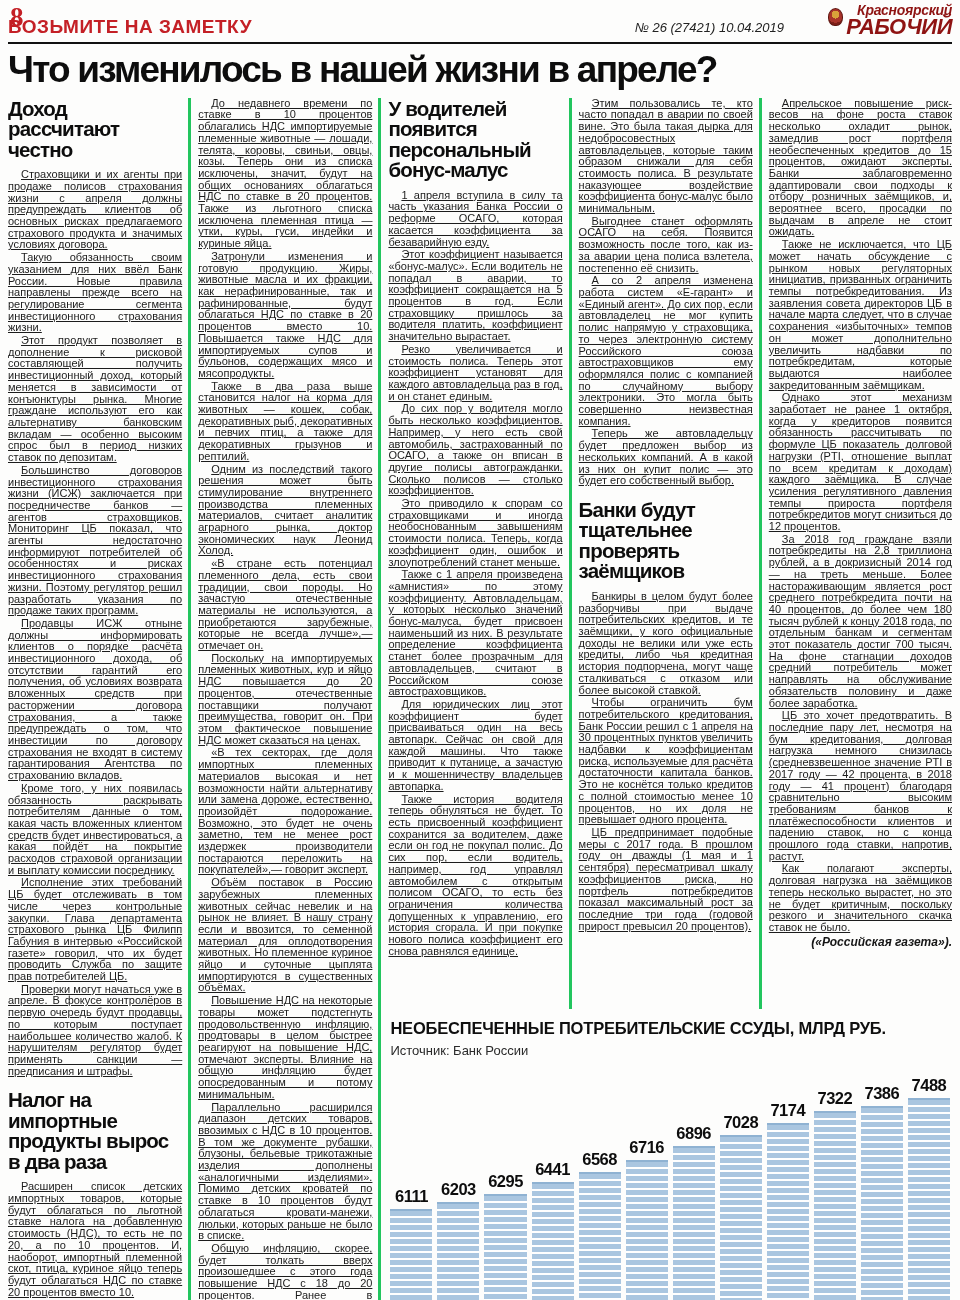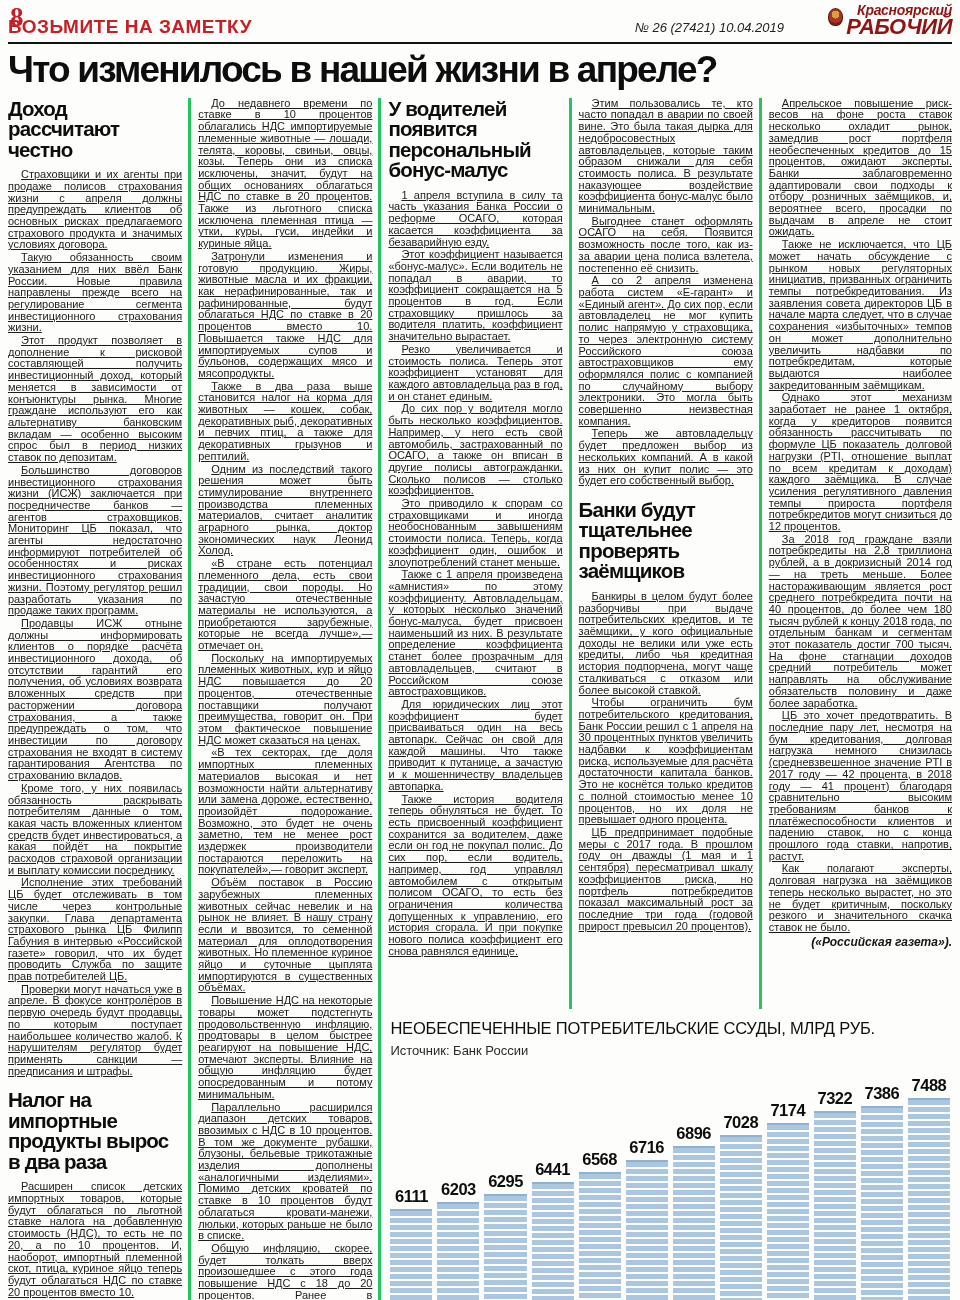--- a/index.html
+++ b/index.html
@@ -35,21 +35,21 @@
   .col.last { border-right:none; padding-right:0; }
   .col-h { font-weight:bold; font-size:20.5px; line-height:1.0; letter-spacing:-.8px;
     color:#0d0d0d; margin:1px 0 9px 0; }
   .col-h:not(:first-child) { margin-top:13px; }
   .p { font-size:11px; line-height:11.7px; text-align:justify; text-indent:13px;
     margin-bottom:1px; color:#1c1c1c;text-decoration:underline; }
   .sig { font-size:12px; line-height:12px; text-align:right; font-weight:bold;
     font-style:italic; margin-top:2px; }
   
   .chart { grid-column:3 / 6; grid-row:2; padding:10px 2px 0 2px; }
-  .chart-title { font-weight:normal; font-size:16.5px; letter-spacing:-.2px; color:#0f0f0f; }
+  .chart-title { font-weight:bold; font-size:16.5px; letter-spacing:-.2px; color:#0f0f0f; }
   .chart-source { font-size:13px; color:#2a2a2a; margin:5px 0 6px 0; }
   .bars { display:flex; align-items:flex-end; gap:5px; height:338px; }
   .bar-col { flex:1; display:flex; flex-direction:column; justify-content:flex-end; min-width:0; }
   .bar-value { font-weight:bold; font-size:16.5px; letter-spacing:-.5px; text-align:center;
     color:#0d0d0d; margin-bottom:3px; }
   .bar { width:100%;
     border-top:2px solid #8fb2d2;
     background:repeating-linear-gradient(180deg,#aac6e0 0px,#aac6e0 5px,#ffffff 5px,#ffffff 7px); }
   .bar-base { height:9px; background:#101010; margin-top:2px; }
   .bar-label { font-weight:bold; font-size:13px; letter-spacing:-.3px; text-align:center;

